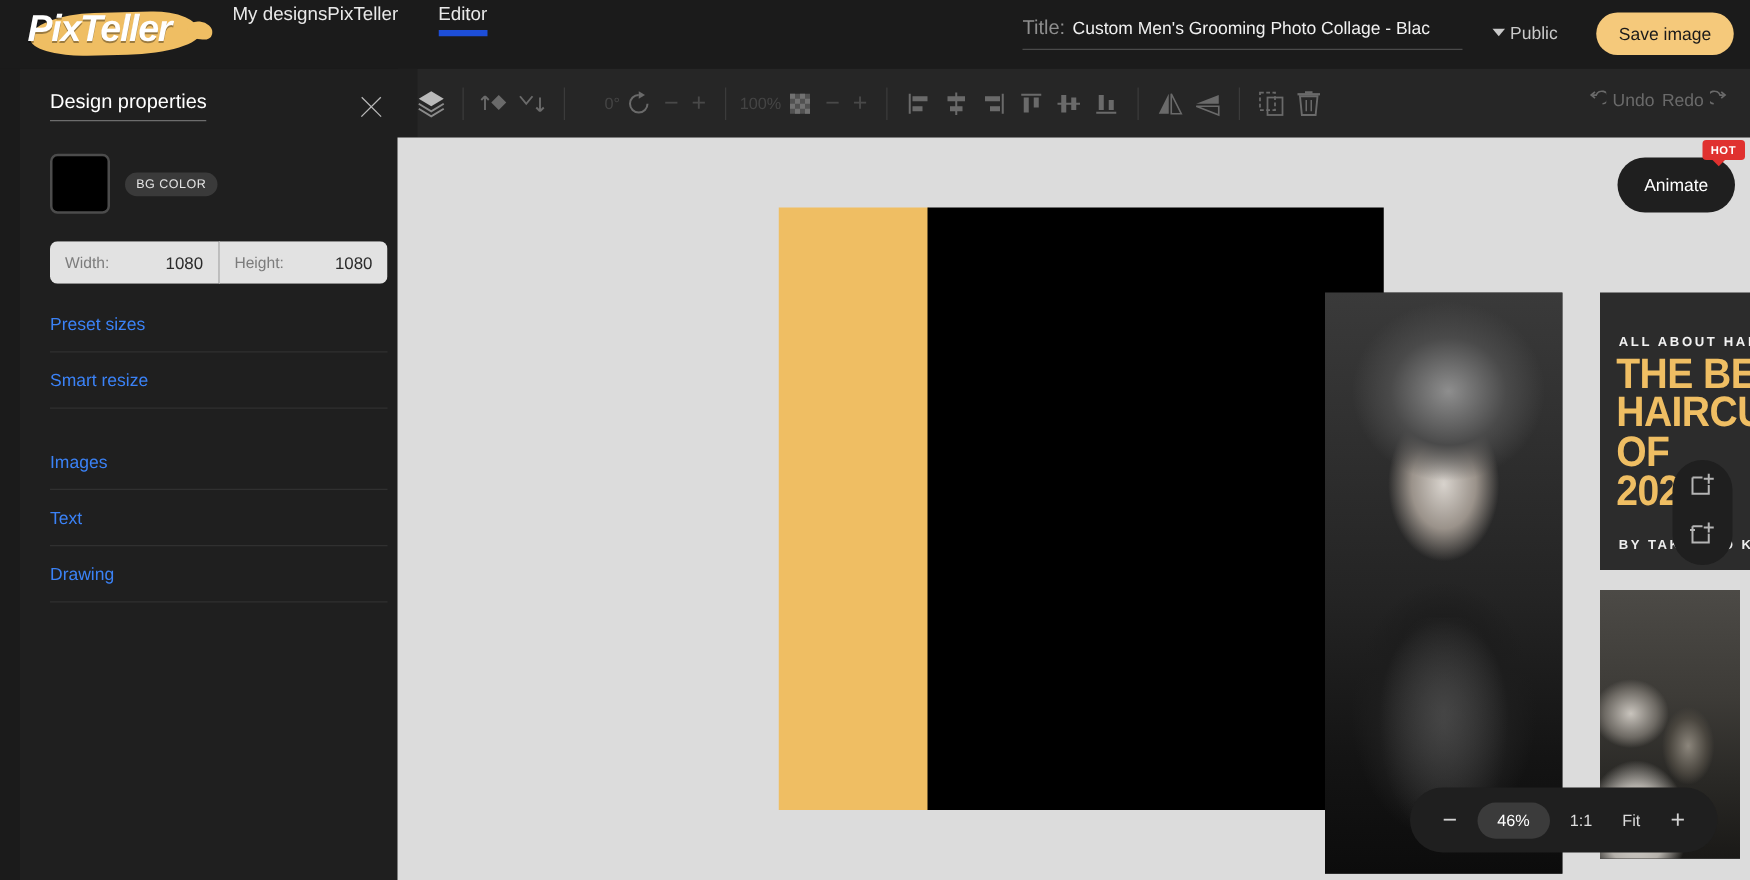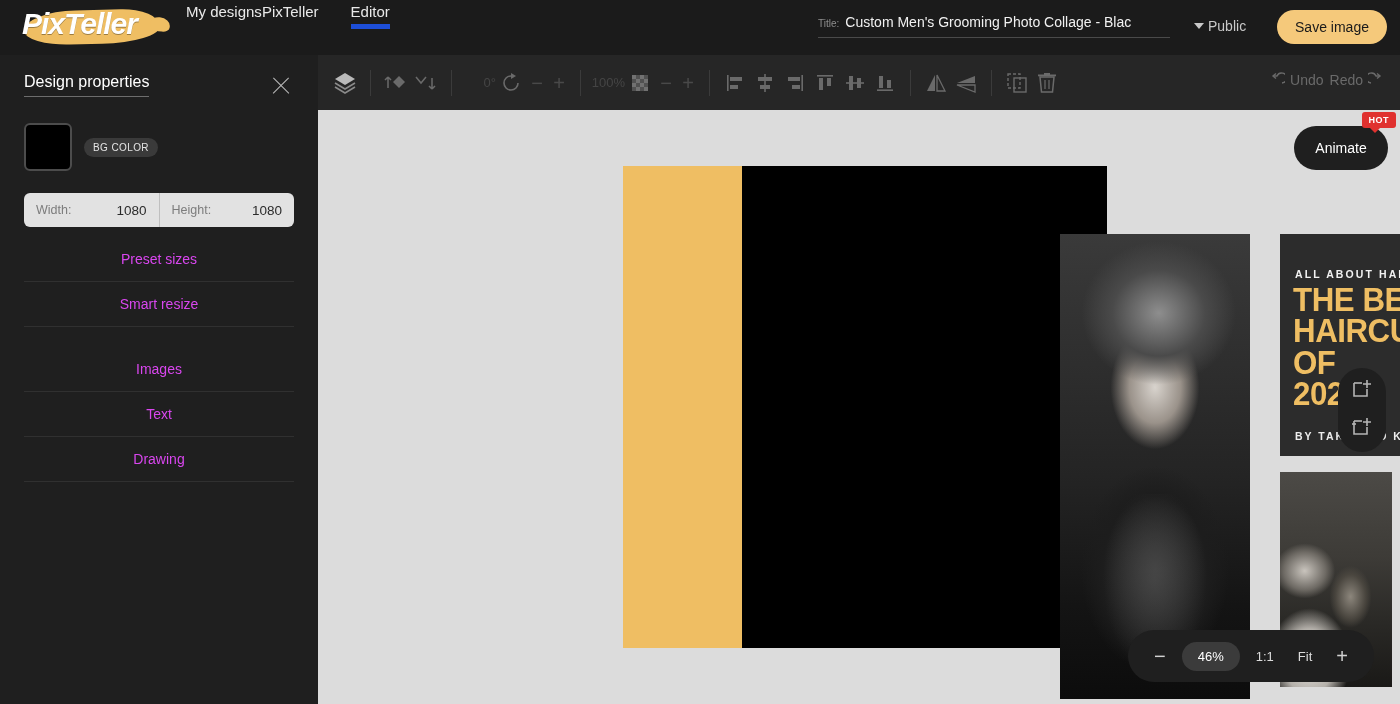--- a/index.html
+++ b/index.html
@@ -43,21 +43,21 @@
   .nav-link {
     color: #e9e9e9; font-size: 15px; cursor: pointer; padding-bottom: 4px;
   }
   .nav-link.active { border-bottom: 5px solid #1d4ed8; margin-left: 32px; }
 
   .title-area {
     position: absolute; left: 818px; top: 14px; width: 352px;
     border-bottom: 1px solid #4a4a4a; padding-bottom: 7px;
     display: flex; align-items: baseline; gap: 6px; white-space: nowrap; overflow: hidden;
   }
-  .title-label { color: #8e8e8e; font-size: 10px; text-align: right; }
+  .title-label { color: #8e8e8e; font-size: 16px; text-align: right; }
   .title-value { color: #f1f1f1; font-size: 14px; }
 
   .public-sel {
     position: absolute; left: 1194px; top: 18px;
     color: #c9c9c9; font-size: 14px; display: flex; align-items: center; gap: 4px; cursor: pointer;
   }
   .caret-down {
     width: 0; height: 0; border-left: 5px solid transparent; border-right: 5px solid transparent;
     border-top: 6px solid #c9c9c9; display: inline-block;
   }
@@ -81,22 +81,22 @@
   .pm { color: #7a7a7a; font-size: 20px; width: 22px; text-align: center; cursor: pointer; line-height: 1; }
   .dim { opacity: .42; }
   .undo-redo {
     position: absolute; right: 16px; top: 17px; display: flex; align-items: center; gap: 6px;
     color: #6a6a6a; font-size: 14px;
   }
   .ur-item { display: flex; align-items: center; gap: 5px; cursor: pointer; }
 
   
   .sidebar {
-    position: absolute; left: 0; top: 55px; width: 318px; height: 649px;
-    background: #1f1f1f; padding: 0 24px; text-align: center;
+    position: absolute; left: 16px; top: 55px; width: 318px; height: 649px;
+    background: #1f1f1f; padding: 0 24px;
   }
   .sb-head {
     margin-top: 18px; display: flex; align-items: flex-start; justify-content: space-between;
   }
   .sb-title {
     color: #ffffff; font-size: 16px; padding-bottom: 5px; border-bottom: 1px solid #6d6d6d;
   }
   .close-x {
     width: 26px; height: 26px; position: relative; cursor: pointer; opacity: .85;
   }
@@ -121,21 +121,21 @@
   .wh-field {
     flex: 1; background: #e2e2e2; display: flex; align-items: center; justify-content: space-between;
     padding: 0 12px; cursor: text;
   }
   .wh-field + .wh-field { border-left: 1px solid #bfbfbf; }
   .wh-lbl { color: #7c7c7c; font-size: 12.5px; }
   .wh-val { color: #2b2b2b; font-size: 13.5px; }
 
   .sb-list { margin-top: 10px; }
   .sb-item {
-    color: #d946ef; font-size: 14px; padding: 14px 0 14px 0;
+    color: #3b82f6; font-size: 14px; padding: 14px 0 14px 0;
     border-bottom: 1px solid #303030; cursor: pointer;
   }
   .sb-gap { height: 20px; }
 
   
   .stage {
     position: absolute; left: 318px; top: 110px; width: 1082px; height: 594px;
     background: #dcdcdc; overflow: hidden;
   }
   .gold-block {

